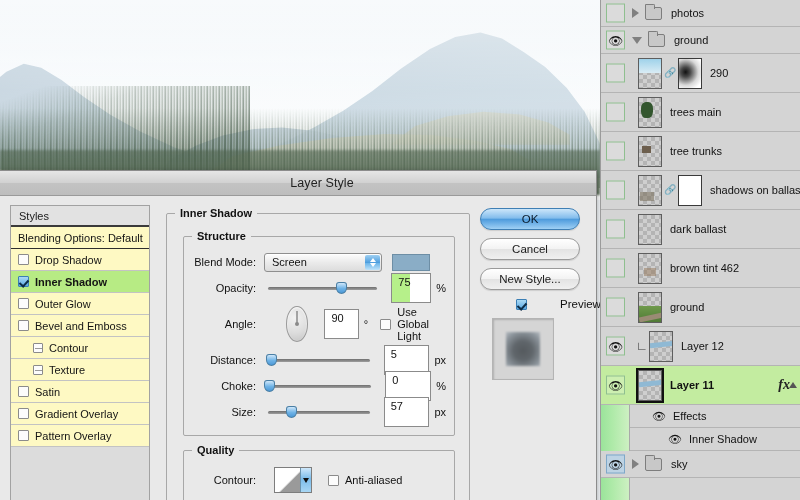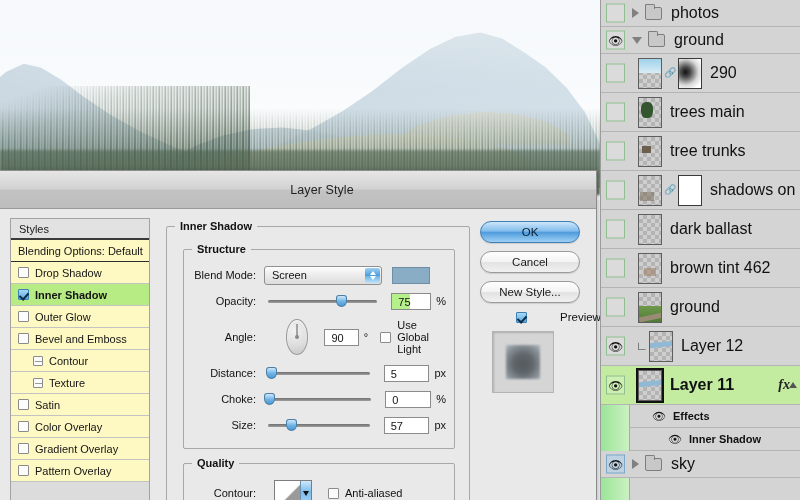--- a/index.html
+++ b/index.html
@@ -98,21 +98,21 @@
 
   
   #dialog {
     position: absolute; left: 0; top: 170px; width: 597px; height: 335px;
     background: #e9e9e9;
     border: 1px solid #8c8c8c;
     border-left: none;
     box-shadow: 0 2px 7px rgba(0,0,0,.35);
   }
   #dialog-titlebar {
-    height: 38px; width: 100%;
+    height: 25px; width: 100%;
     background: linear-gradient(180deg, #e6e6e6 0%, #d2d2d2 48%, #c3c3c3 52%, #bdbdbd 100%);
     border-bottom: 1px solid #9a9a9a;
     display: flex; align-items: center; justify-content: center;
     position: relative;
     padding-left: 48px;
   }
   #dialog-title { font-size: 12.5px; color: #222; letter-spacing: .1px; }
   #dialog-body { display: flex; height: 309px; padding: 9px 8px 0 10px; }
 
   
@@ -198,21 +198,21 @@
     position:absolute; left: 4px; right: 4px; top: 6px; height: 3px;
     background: linear-gradient(180deg,#6f6f6f,#9e9e9e); border-radius: 2px;
   }
   .slider .thumb {
     position: absolute; top: 1px; width: 11px; height: 12px;
     background: linear-gradient(180deg,#cfe7fa 0%, #6fb3e6 55%, #4b98d7 100%);
     border: 1px solid #4a7fa5;
     border-radius: 3px 3px 50% 50%;
   }
   .numfield {
-    height: 17px; border: 1px solid #8b8b8b; background: #fff;
+    height: 30px; border: 1px solid #8b8b8b; background: #fff;
     font-size: 11px; color: #111; padding: 0 6px; line-height: 16px;
     margin-left: 10px;
   }
   .numfield.w40 { width: 40px; }
   .numfield.w48 { width: 48px; }
   .numfield.hl { background: linear-gradient(90deg,#b6f08a 0 18px,#fff 18px); }
   .unit { font-size: 11px; color: #111; margin-left: 5px; }
 
   
   .dial {
@@ -329,34 +329,34 @@
   .thumb.selected-thumb { outline: 2px solid #111; outline-offset: 0px; }
   .thumb .ov { position:absolute; left:0; right:0; }
   .mask-thumb {
     width: 24px; height: 31px; border: 1px solid #3a3a3a; margin-right: 8px;
     flex: 0 0 24px; background: #fff; position: relative; overflow: hidden;
   }
   .link-icon {
     width: 9px; margin-right: 5px; font-size: 10px; color: #444; text-align:center;
     line-height: 1;
   }
-  .lname { font-size: 16px; color: #111; white-space: nowrap; }
+  .lname { font-size: 11px; color: #111; white-space: nowrap; }
   .lname.sel { font-weight: bold; }
   .fx { margin-left: auto; margin-right: 10px; font-style: italic; font-family: "Liberation Serif", serif; font-size: 14px; color: #222; font-weight: bold;}
   .scroll-arrow {
     position:absolute; right: 3px; top: 50%; transform: translateY(-50%);
     width:0;height:0;border-left:4px solid transparent;border-right:4px solid transparent;border-bottom:6px solid #555;
   }
   .effect-row {
     height: 23px; display:flex; align-items:center; padding-left: 29px;
     background: #d4d4d4; border-bottom: 1px solid #b4b4b4;
   }
   .effect-row .eye { margin-left: 22px; margin-right: 7px; font-size: 11px; }
   .effect-row.sub .eye { margin-left: 38px; }
-  .effect-row span.txt { font-size: 11px; color:#111;font-weight:bold; }
+  .effect-row span.txt { font-size: 11px; color:#111; }
 </style>
 </head>
 <body>
 
 <div id="app">
 
   <div id="canvas-photo">
     <div class="sky-grad"></div>
     <div class="mtn mtn-r"></div>
     <div class="mtn mtn-l"></div>
@@ -414,24 +414,20 @@
           <div class="style-item indent">
             <span class="chk small dash"></span>
             <span>Texture</span>
           </div>
 
           <div class="style-item">
             <span class="chk"></span>
             <span>Satin</span>
           </div>
 
-          <div class="style-item">
-            <span class="chk"></span>
-            <span>Color Overlay</span>
-          </div>
 
           <div class="style-item">
             <span class="chk"></span>
             <span>Gradient Overlay</span>
           </div>
 
           <div class="style-item">
             <span class="chk"></span>
             <span>Pattern Overlay</span>
           </div>

